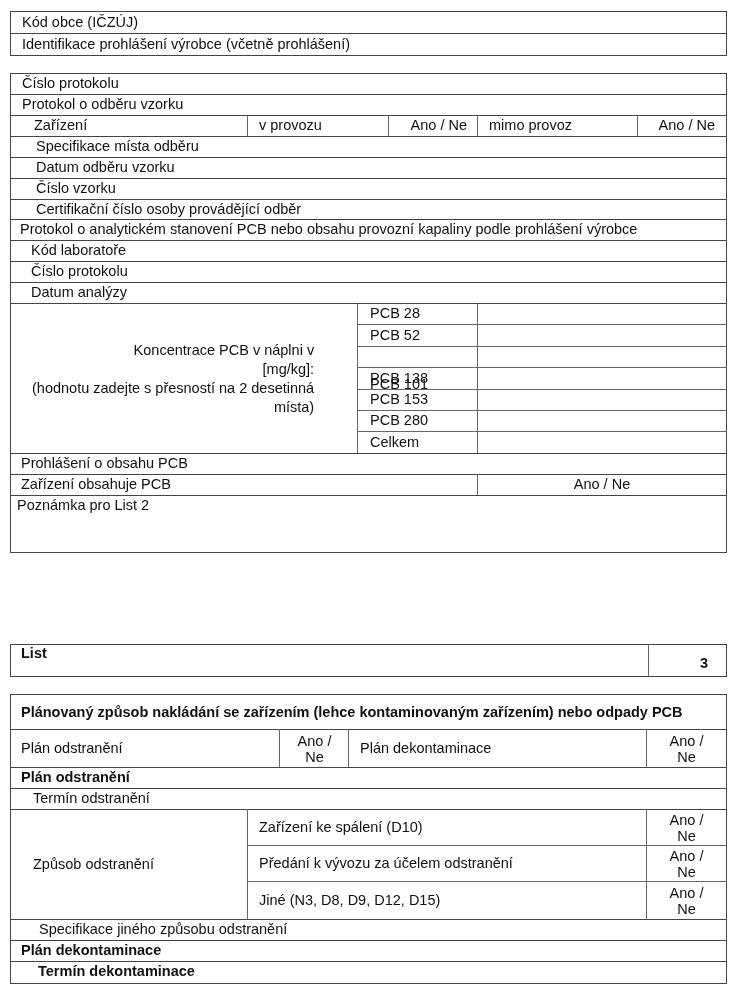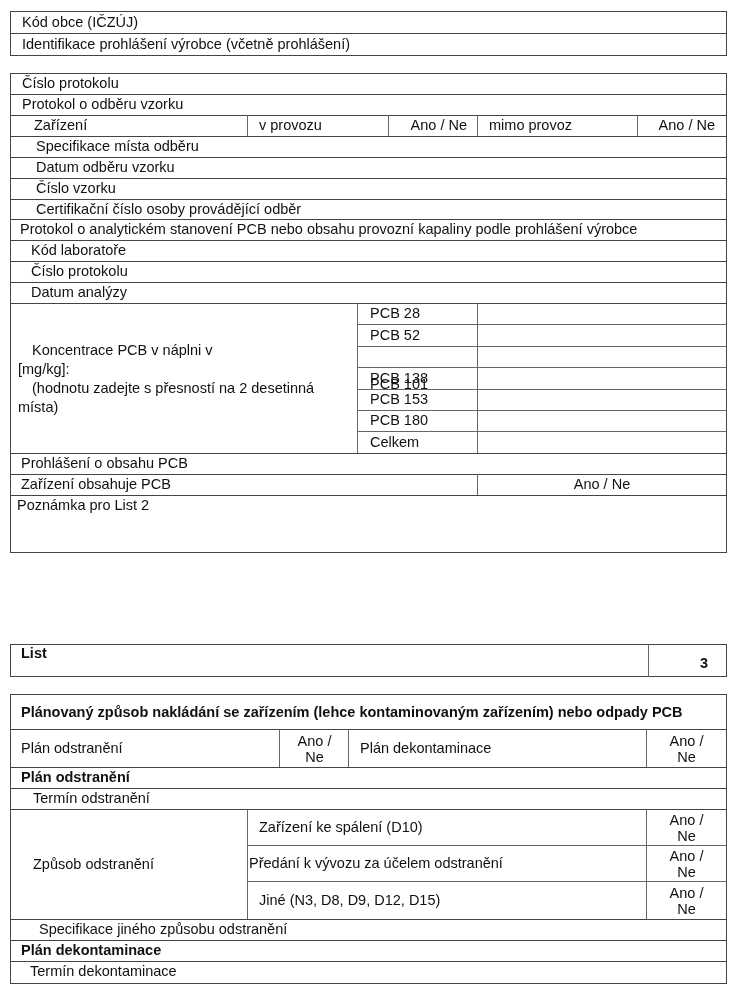--- a/index.html
+++ b/index.html
@@ -102,21 +102,21 @@
 <div class="cell" style="left:12px; top:241px; width:713px; height:20px; padding-left:19px;">
   <span>Kód laboratoře</span>
 </div>
 <div class="cell" style="left:12px; top:262px; width:713px; height:20px; padding-left:19px;">
   <span>Číslo protokolu</span>
 </div>
 <div class="cell" style="left:12px; top:283px; width:713px; height:20px; padding-left:19px;align-items:center;">
   <span>Datum analýzy</span>
 </div>
 
-<div class="cell wrap" style="left:12px; top:304px; width:345px; height:149px; padding-left:6px;">
+<div class="cell wrap" style="left:12px; top:304px; width:345px; height:149px; padding-left:6px;text-align:right;">
   <div style="line-height:19px;">
     <div style="padding-left:14px;">Koncentrace PCB v náplni v</div>
     <div>[mg/kg]:</div>
     <div style="padding-left:14px;">(hodnotu zadejte s přesností na 2 desetinná</div>
     <div>místa)</div>
   </div>
 </div>
 
 <div class="cell" style="left:359px; top:304px; width:118px; height:20px; padding-left:11px;">
     <span>PCB 28</span>
@@ -147,21 +147,21 @@
   </div>
 
 <div class="cell" style="left:359px; top:390px; width:118px; height:20px; padding-left:11px;">
     <span>PCB 153</span>
   </div>
 <div class="cell" style="left:479px; top:390px; width:246px; height:20px;">
     <span></span>
   </div>
 
 <div class="cell" style="left:359px; top:411px; width:118px; height:20px; padding-left:11px;">
-    <span>PCB 180</span>
+    <span>PCB 280</span>
   </div>
 <div class="cell" style="left:479px; top:411px; width:246px; height:20px;">
     <span></span>
   </div>
 
 <div class="cell" style="left:359px; top:432px; width:118px; height:21px; padding-left:11px;">
     <span>Celkem</span>
   </div>
 <div class="cell" style="left:479px; top:432px; width:246px; height:21px;">
     <span></span>
@@ -243,21 +243,21 @@
 <div class="cell" style="left:249px; top:810px; width:397px; height:35px; padding-left:10px;">
   <span>Zařízení ke spálení (D10)</span>
 </div>
 <div class="cell center" style="left:648px; top:810px; width:77px; height:35px;">
   <div style="line-height:16px;">
     <div>Ano /</div>
     <div>Ne</div>
   </div>
 </div>
 
-<div class="cell" style="left:249px; top:846px; width:397px; height:35px; ">
+<div class="cell" style="left:249px; top:846px; width:397px; height:35px; padding-left:10px;">
   <span>Předání k vývozu za účelem odstranění</span>
 </div>
 <div class="cell center" style="left:648px; top:846px; width:77px; height:35px;">
   <div style="line-height:16px;">
     <div>Ano /</div>
     <div>Ne</div>
   </div>
 </div>
 
 <div class="cell" style="left:249px; top:882px; width:397px; height:37px; padding-left:10px;">
@@ -269,15 +269,15 @@
     <div>Ne</div>
   </div>
 </div>
 
 <div class="cell" style="left:12px; top:920px; width:713px; height:20px; padding-left:27px;">
   <span>Specifikace jiného způsobu odstranění</span>
 </div>
 <div class="cell b" style="left:12px; top:941px; width:713px; height:20px; padding-left:9px;">
   <span>Plán dekontaminace</span>
 </div>
-<div class="cell" style="left:12px; top:962px; width:713px; height:20px; padding-left:18px;">
+<div class="cell" style="left:12px; top:962px; width:713px; height:20px; padding-left:26px;font-weight:bold;">
   <span>Termín dekontaminace</span>
 </div>
 
 </body></html>

